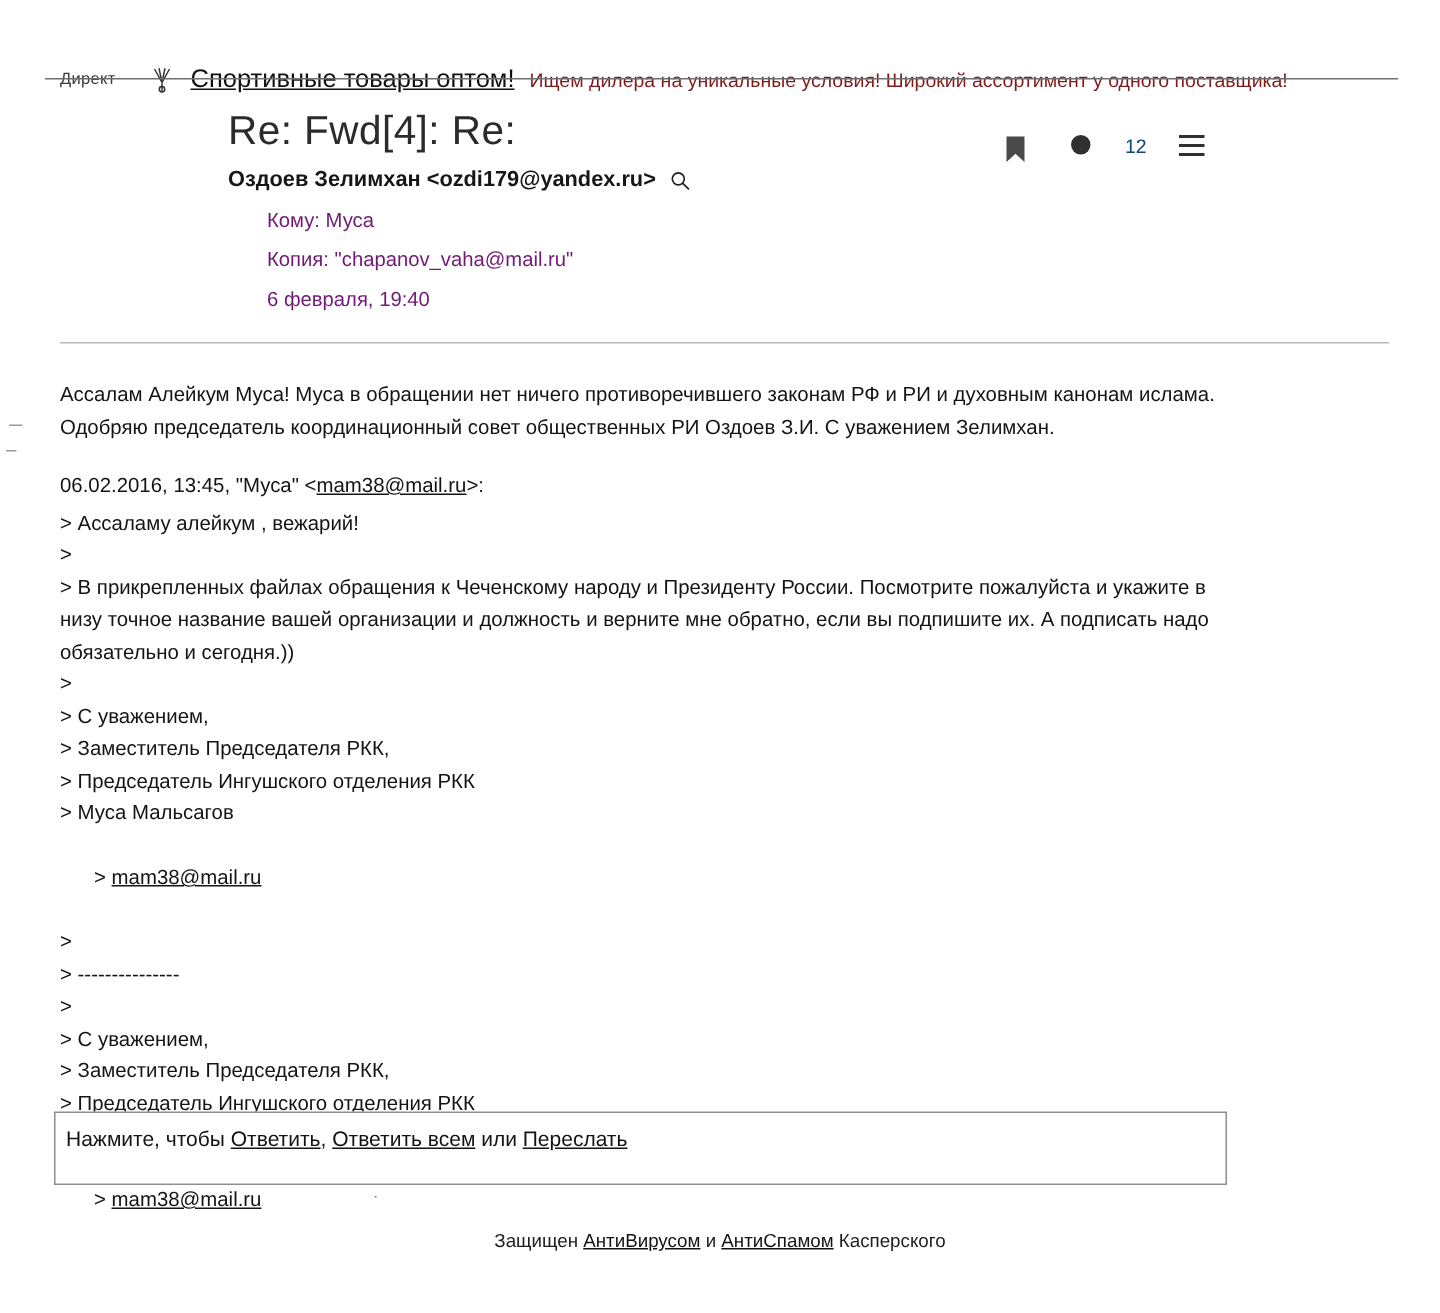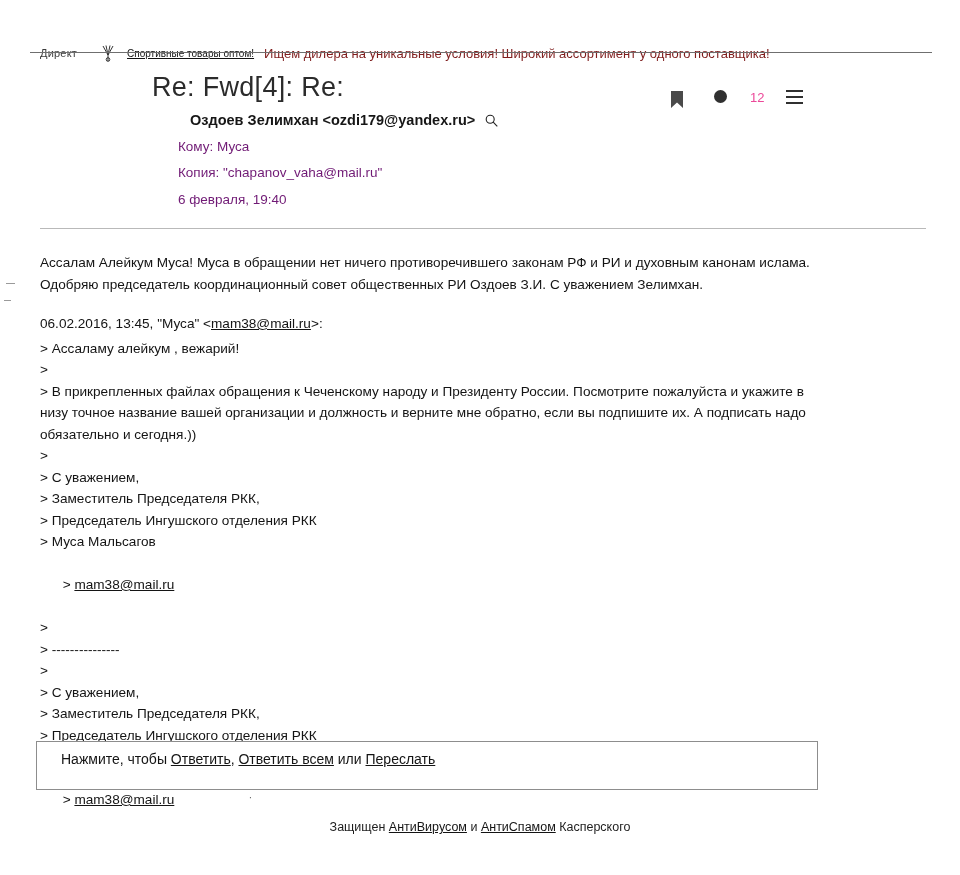--- a/index.html
+++ b/index.html
@@ -40,21 +40,21 @@
     display: inline-block;
     position: relative;
     margin-left: 14px;
     margin-right: 2px;
   }
   .ad-icon svg { display: block; }
   .ad-link {
     color: #111;
     text-decoration: underline;
     white-space: nowrap;
-    font-size: 10px;
+    font-size: 17px;
   }
   .ad-text {
     color: #7f1d1d;
     white-space: nowrap;
     font-size: 13px;
   }
   .hr-top {
     position: absolute;
     left: 30px;
     right: 28px;
@@ -80,21 +80,20 @@
   .from-line {
     position: absolute;
     left: 152px;
     top: 112px;
     font-size: 14.5px;
     font-weight: bold;
     color: #161616;
     display: flex;
     align-items: center;
     gap: 6px;
-    margin-left: 38px;
   }
   .from-addr { font-weight: bold; }
   .search-mini {
     display: inline-block;
     width: 13px;
     height: 13px;
     position: relative;
     margin-left: 4px;
   }
   .meta {
@@ -113,21 +112,21 @@
     right: 130px;
     width: 160px;
     height: 24px;
   }
   .hdr-icons > div {
     position: absolute;
     top: 0;
   }
   .ic-flag  { left: 0; }
   .ic-dot   { left: 44px; top: 5px; }
-  .ic-count { left: 80px; font-size: 13px; color: #ec4899; top: 3px; }
+  .ic-count { left: 80px; font-size: 13px; color: #0c4a6e; top: 3px; }
   .ic-menu  { left: 116px; top: 3px; }
   .dot {
     width: 13px; height: 13px; border-radius: 50%;
     background: #303030;
   }
   .burger span {
     display: block;
     width: 17px; height: 2px;
     background: #303030;
     margin-bottom: 4px;
@@ -167,21 +166,21 @@
     position: absolute;
     left: 36px;
     top: 741px;
     width: 780px;
     height: 47px;
     border: 1px solid #8d8d8d;
     background: #fff;
   }
   .reply-text {
     position: absolute;
-    left: 61px;
+    left: 44px;
     top: 751px;
     font-size: 14px;
     color: #141414;
   }
   .reply-text a {
     color: #141414;
     text-decoration: underline;
   }
   .caret {
     position: absolute;

